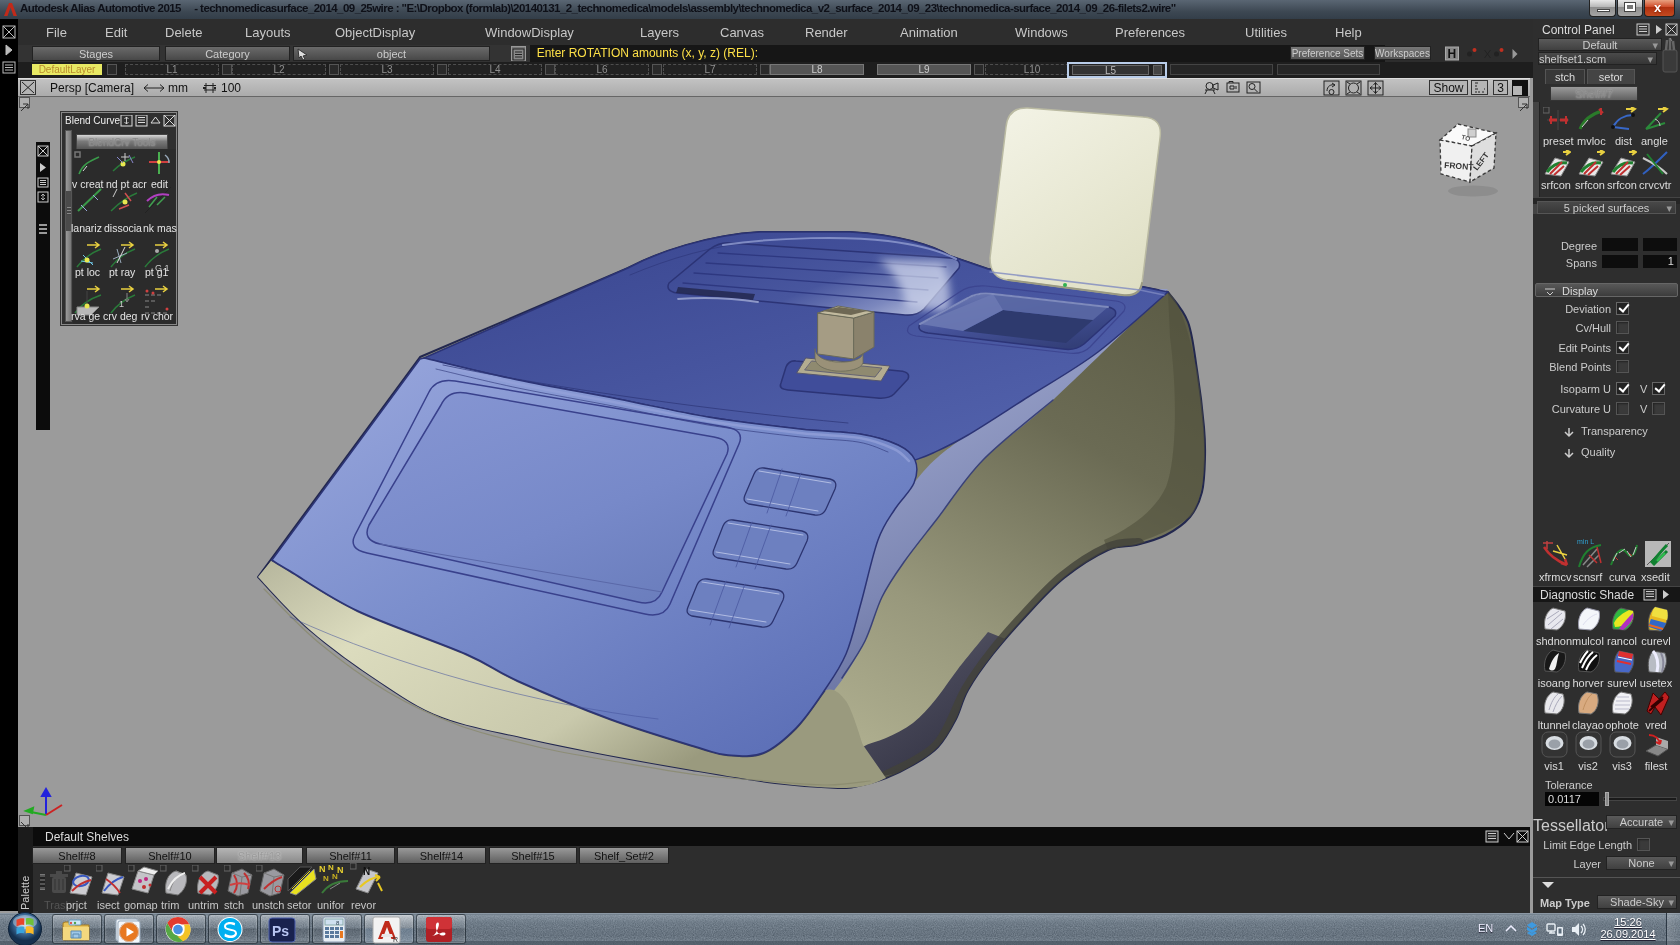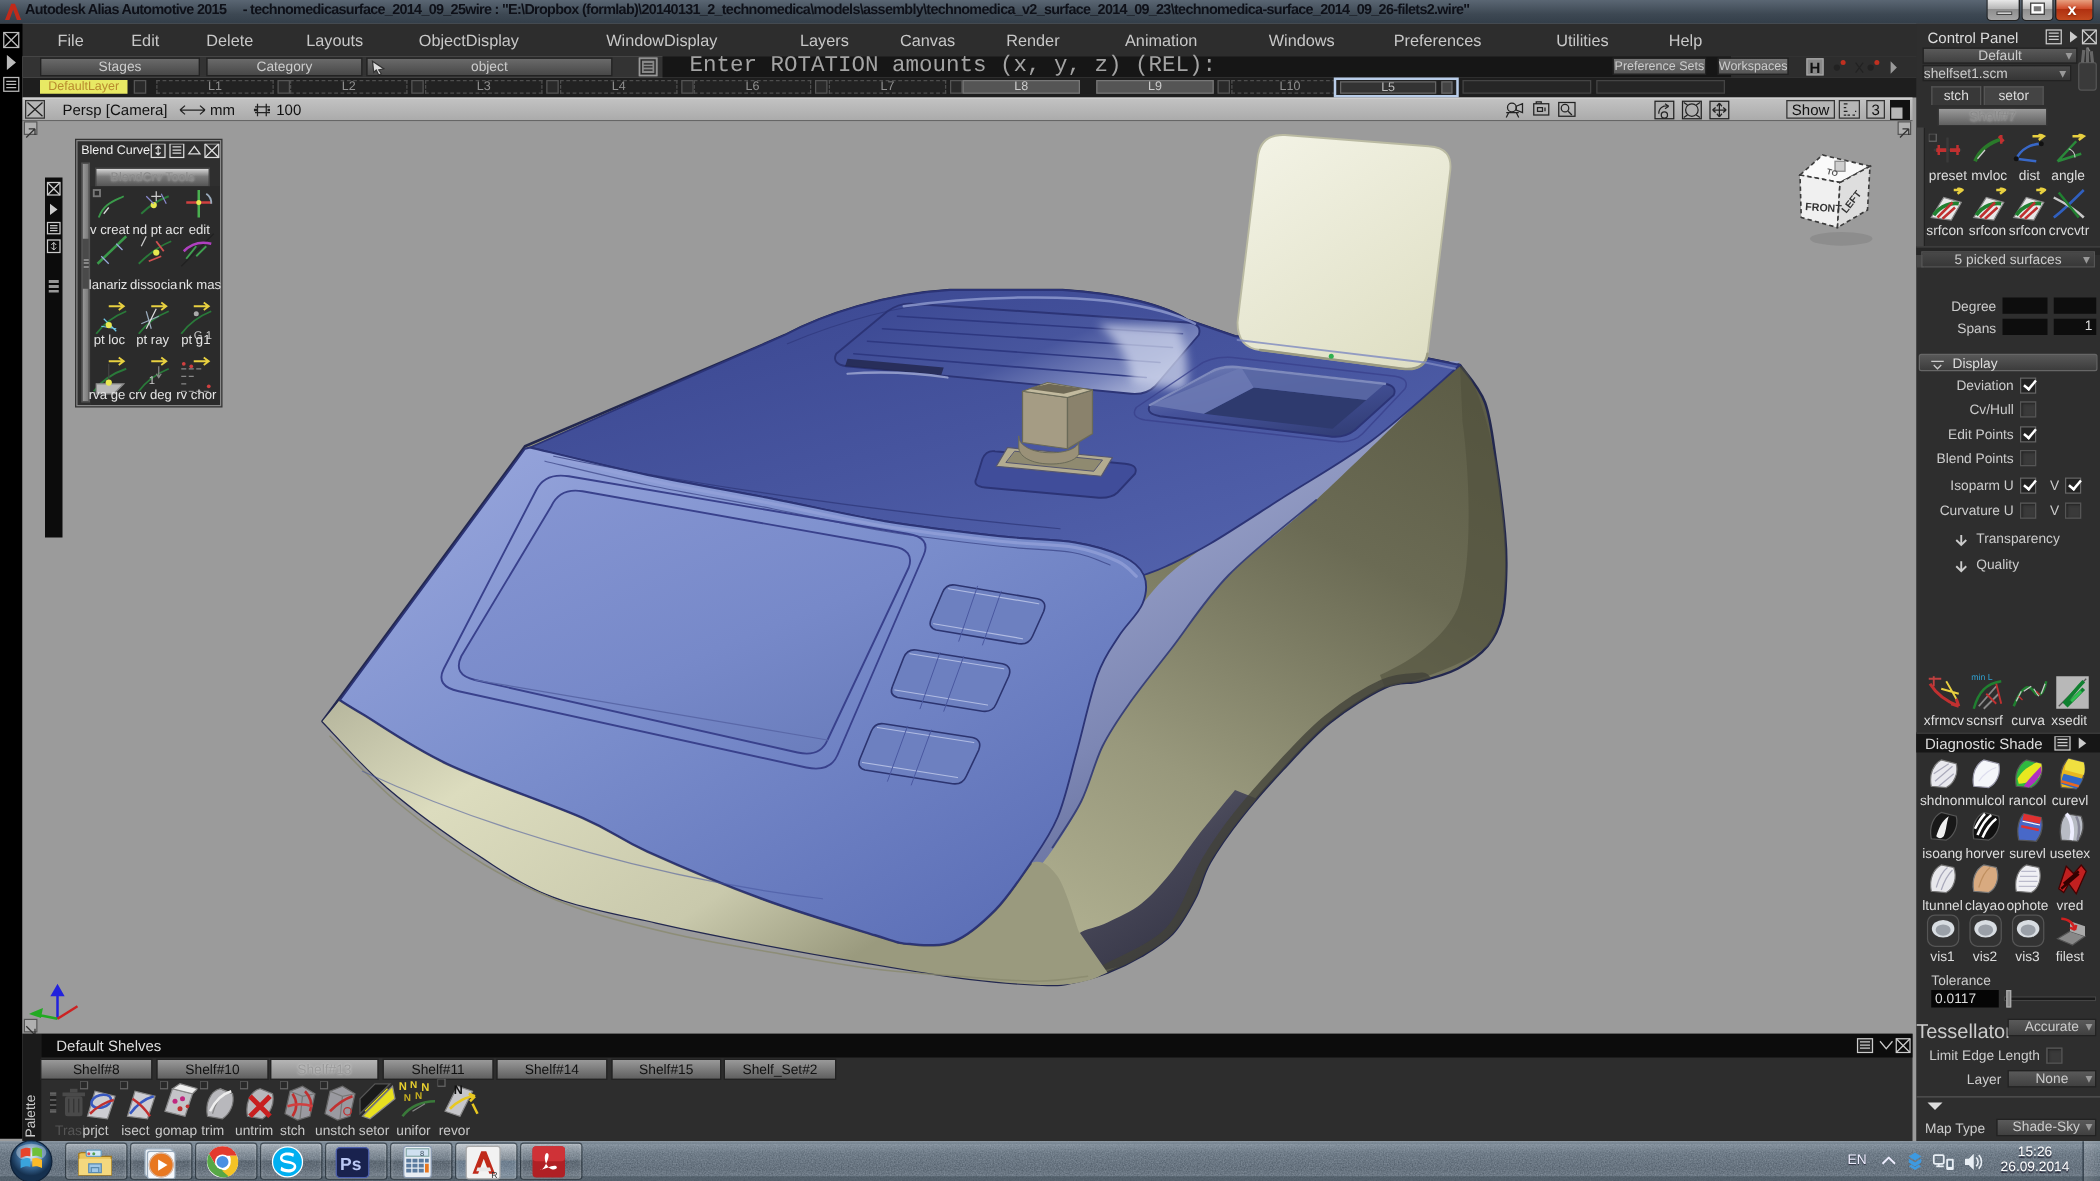--- a/index.html
+++ b/index.html
@@ -9,21 +9,21 @@
 #titletext{left:20px;top:2px;white-space:nowrap;font-weight:bold;color:#0e1018;font-size:11.5px;letter-spacing:-0.55px;}
 .winbtn{top:0px;height:17px;border:1px solid #222;border-top:none;background:linear-gradient(#e8e8e8,#b5b5b5 45%,#8e8e8e 46%,#a5a5a5);border-radius:0 0 4px 4px;}
 
 #menubar{left:0;top:19px;width:1680px;height:26px;background:#2d2d2d;color:#c8c8c8;font-size:13px;text-decoration:underline;}
 #menubar span{position:absolute;top:6px;}
 
 #leftstrip{left:0;top:19px;width:18px;height:892px;background:#000;}
 
 #toolrow{left:18px;top:45px;width:1662px;height:17px;background:#333;}
 .tbtn{position:absolute;top:1px;height:15px;background:linear-gradient(#6a6a6a,#484848);border:1px solid #222;color:#ccc;font-size:11px;text-align:center;line-height:14px;}
-#cmdline{left:512px;top:0px;width:855px;height:17px;background:#161616;color:#a3a3a3;font-size:18px;line-height:17px;font-family:Liberation Mono, monospace;}
+#cmdline{left:512px;top:0px;width:855px;height:17px;background:#161616;color:#fde047;font-size:12px;line-height:17px;}
 #trright{top:0;width:295px;height:17px;background:#2d2d2d;}
 
 #layerbar{left:18px;top:62px;width:1662px;height:16px;background:#1e1e1e;}
 .lslot{position:absolute;top:2px;height:11px;border:1px dashed #4e4e4e;background:#222;color:#909090;font-size:10px;text-align:center;line-height:10px;}
 .lsolid{border:1px solid #777;background:#555;color:#ccc;}
 .lcb{position:absolute;top:2px;width:10px;height:11px;border:1px solid #555;background:#2a2a2a;}
 
 #vphead{left:18px;top:78px;width:1512px;height:19px;background:linear-gradient(#c2c2c2,#ababab);border-top:1px solid #ddd;border-bottom:1px solid #666;color:#111;font-size:12px;}
 
 #viewport{left:18px;top:97px;width:1512px;height:730px;background:#9b9b9b;}
@@ -741,21 +741,21 @@
  <div class="abs" style="left:0px;top:798px;width:68px;text-align:right;font-size:16px;color:#ccc;">Tessellator</div>
  <div class="abs ddbtn" style="left:73px;top:796px;width:71px;">Accurate</div>
  <div class="abs" style="left:0px;top:820px;width:99px;text-align:right;font-size:11px;color:#ccc;">Limit Edge Length</div>
  <div class="abs cbun" style="left:104px;top:819px;"></div>
  <div class="abs" style="left:0px;top:839px;width:68px;text-align:right;font-size:11px;color:#ccc;">Layer</div>
  <div class="abs ddbtn" style="left:73px;top:837px;width:71px;">None</div>
  <div class="abs" style="left:0px;top:858px;width:147px;border-top:1px solid #555;"></div>
  <svg class="abs" style="left:8px;top:862px" width="14" height="8">
         <path d="M1 1 h12 l-6 6 Z" fill="#ddd"></path>
       </svg>
- <div class="abs" style="left:7px;top:878px;font-size:11px;color:#ccc;">Map Type</div>
+ <div class="abs" style="left:7px;top:878px;font-size:11px;color:#ccc;font-weight:bold;">Map Type</div>
  <div class="abs ddbtn" style="left:64px;top:876px;width:80px;">Shade-Sky</div>
 </div>
 
 <div id="bdock" class="abs">
  <div id="shelftitle" class="abs">
         <span class="abs" style="left:12px;top:3px">Default Shelves</span>
       </div>
  <div class="abs" style="left:0;top:0;width:15px;height:86px;background:#1b1b1b;color:#ccc">
         <div style="position:absolute;left:1px;top:83px;transform:rotate(-90deg);transform-origin:0 0;font-size:11px;white-space:nowrap;">Palette</div>
       </div>
@@ -1015,18 +1015,18 @@
           <rect x="11" y="6" width="6" height="9" rx="1"></rect>
           <rect x="12.5" y="7.5" width="3" height="5" fill="#5a6b7a"></rect>
         </g>
       </svg>
  <svg class="abs" style="left:1570px;top:8px" width="16" height="16">
         <g fill="#e8eef4">
           <path d="M2 6 v5 h3 l4 4 V2 L5 6 Z"></path>
           <path d="M11 5 C13 7 13 10 11 12 M13 3 C16 6 16 11 13 14" stroke="#e8eef4" fill="none" stroke-width="1.3"></path>
         </g>
       </svg>
- <div class="abs" style="left:1597px;top:1px;width:62px;height:30px;color:#fff;font-size:11px;text-align:center;text-shadow:0 1px 1px #223;">
+ <div class="abs" style="left:1597px;top:1px;width:62px;height:30px;color:#fff;font-size:11px;text-align:center;text-shadow:0 1px 1px #223;text-decoration:underline;">
         <div style="margin-top:2px">15:26</div>
         <div>26.09.2014</div>
       </div>
  <div class="abs" style="left:1666px;top:0px;width:14px;height:32px;border-left:1px solid #2c3844;background:linear-gradient(90deg,rgba(255,255,255,.15),rgba(255,255,255,.04));"></div>
 </div>
 </div>
 </body></html>

